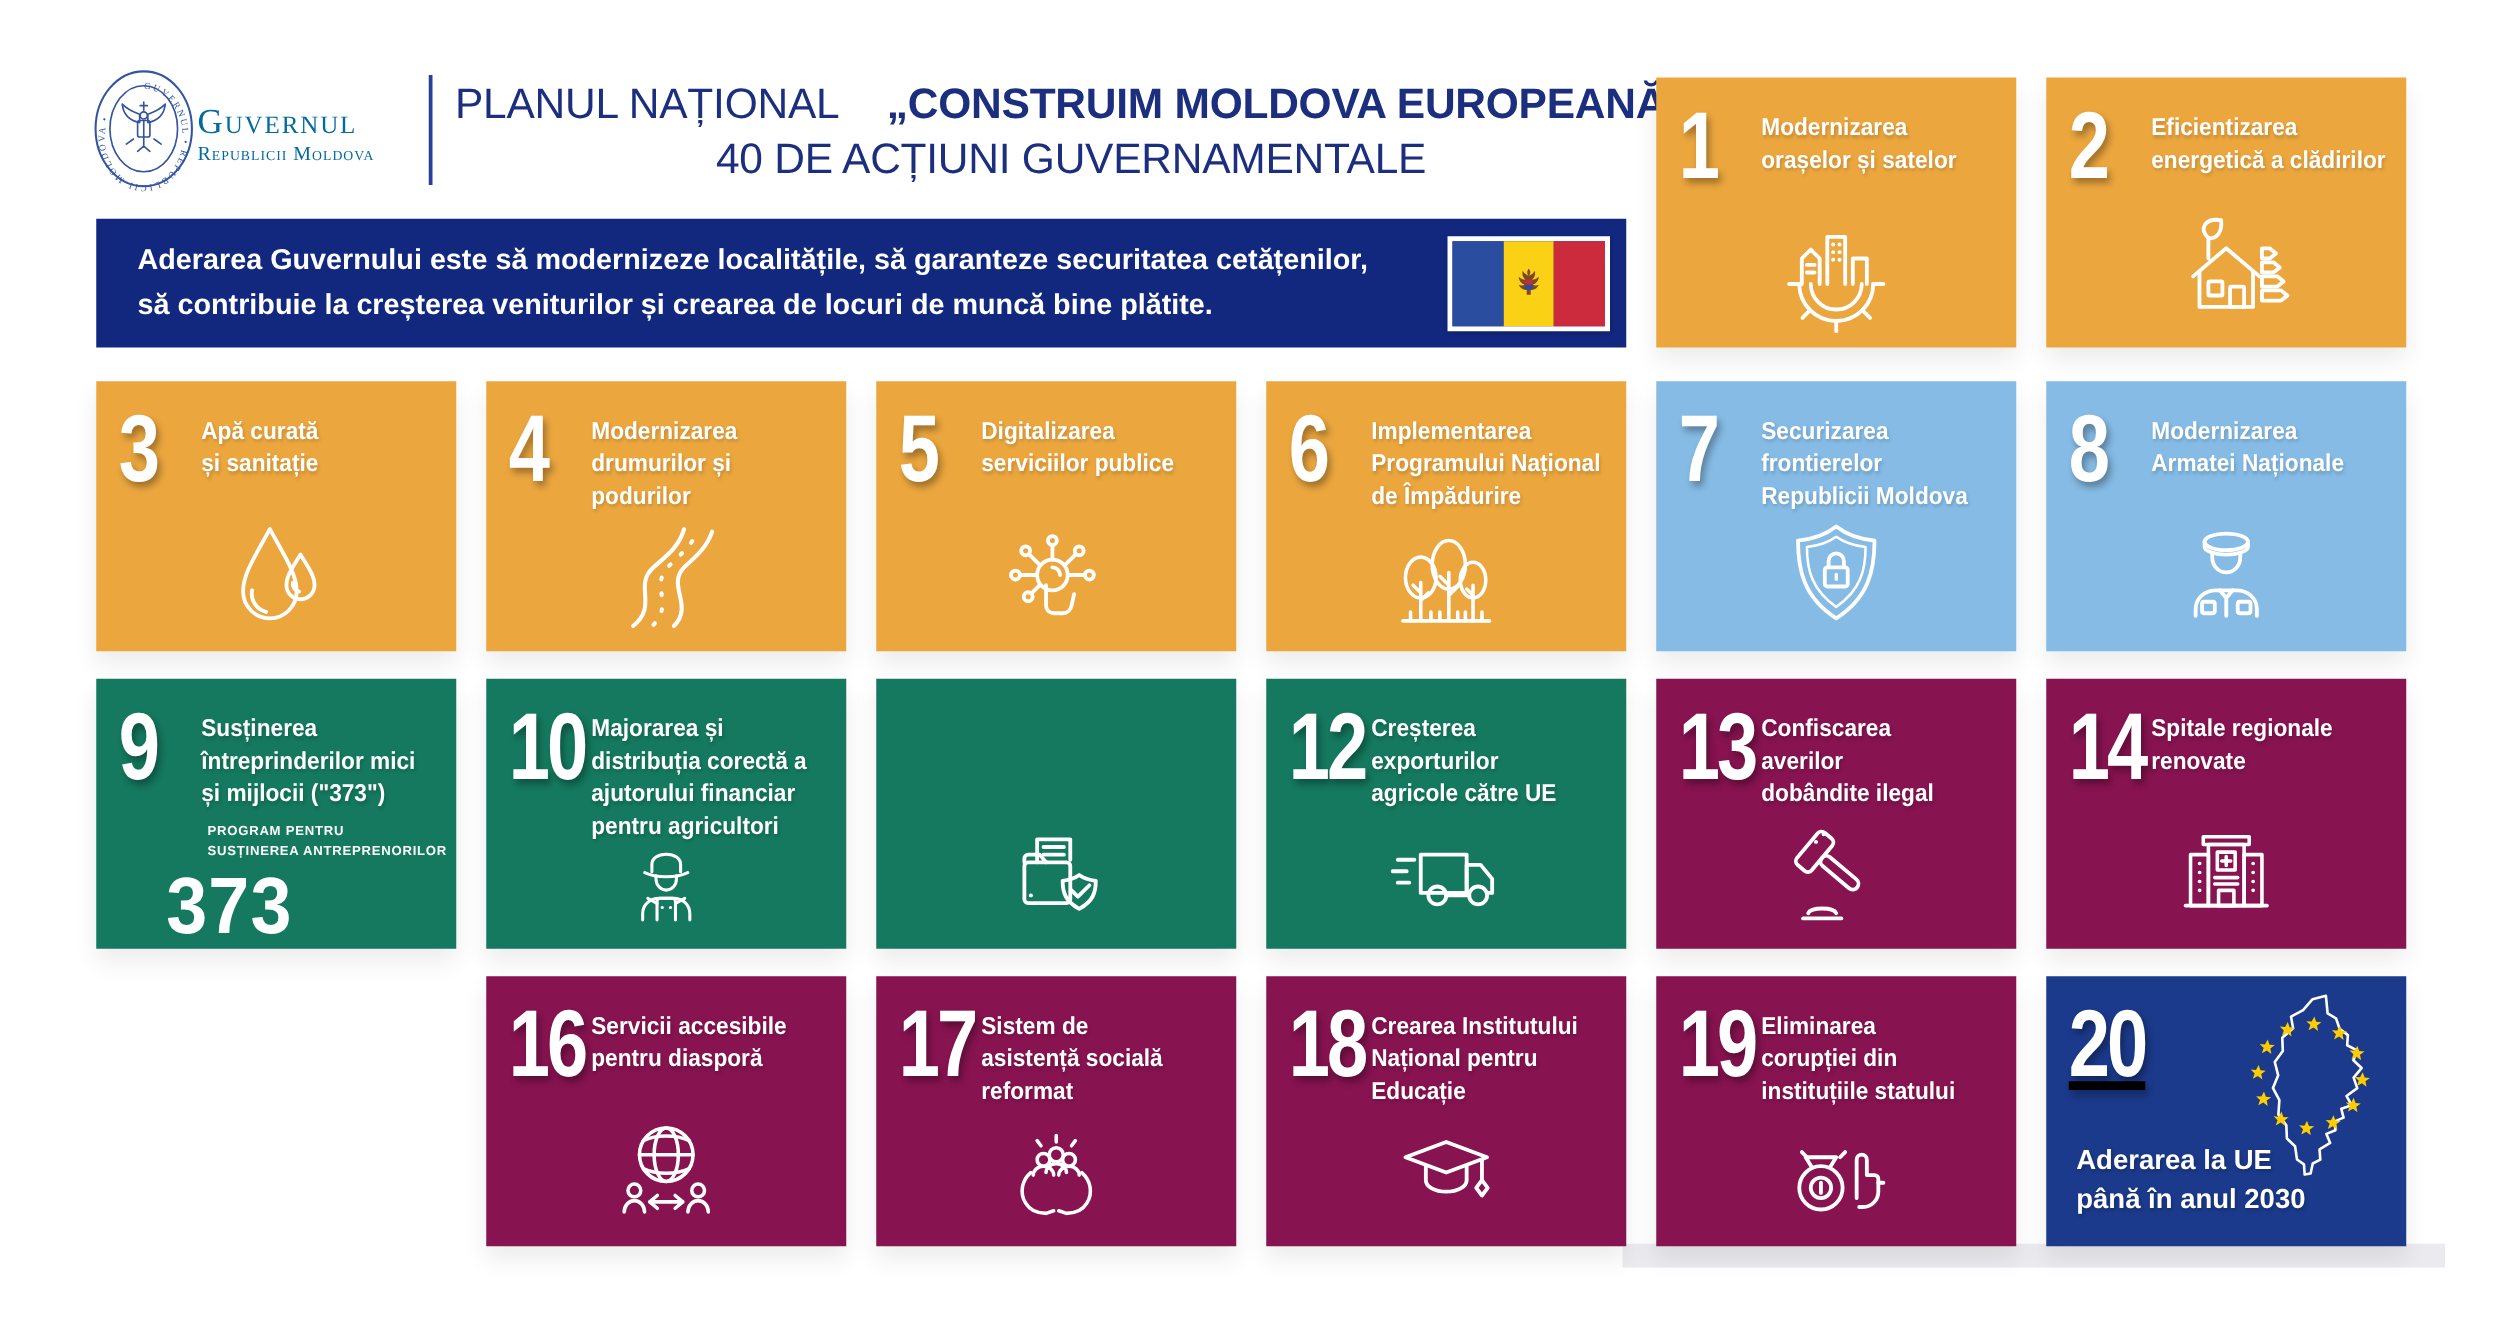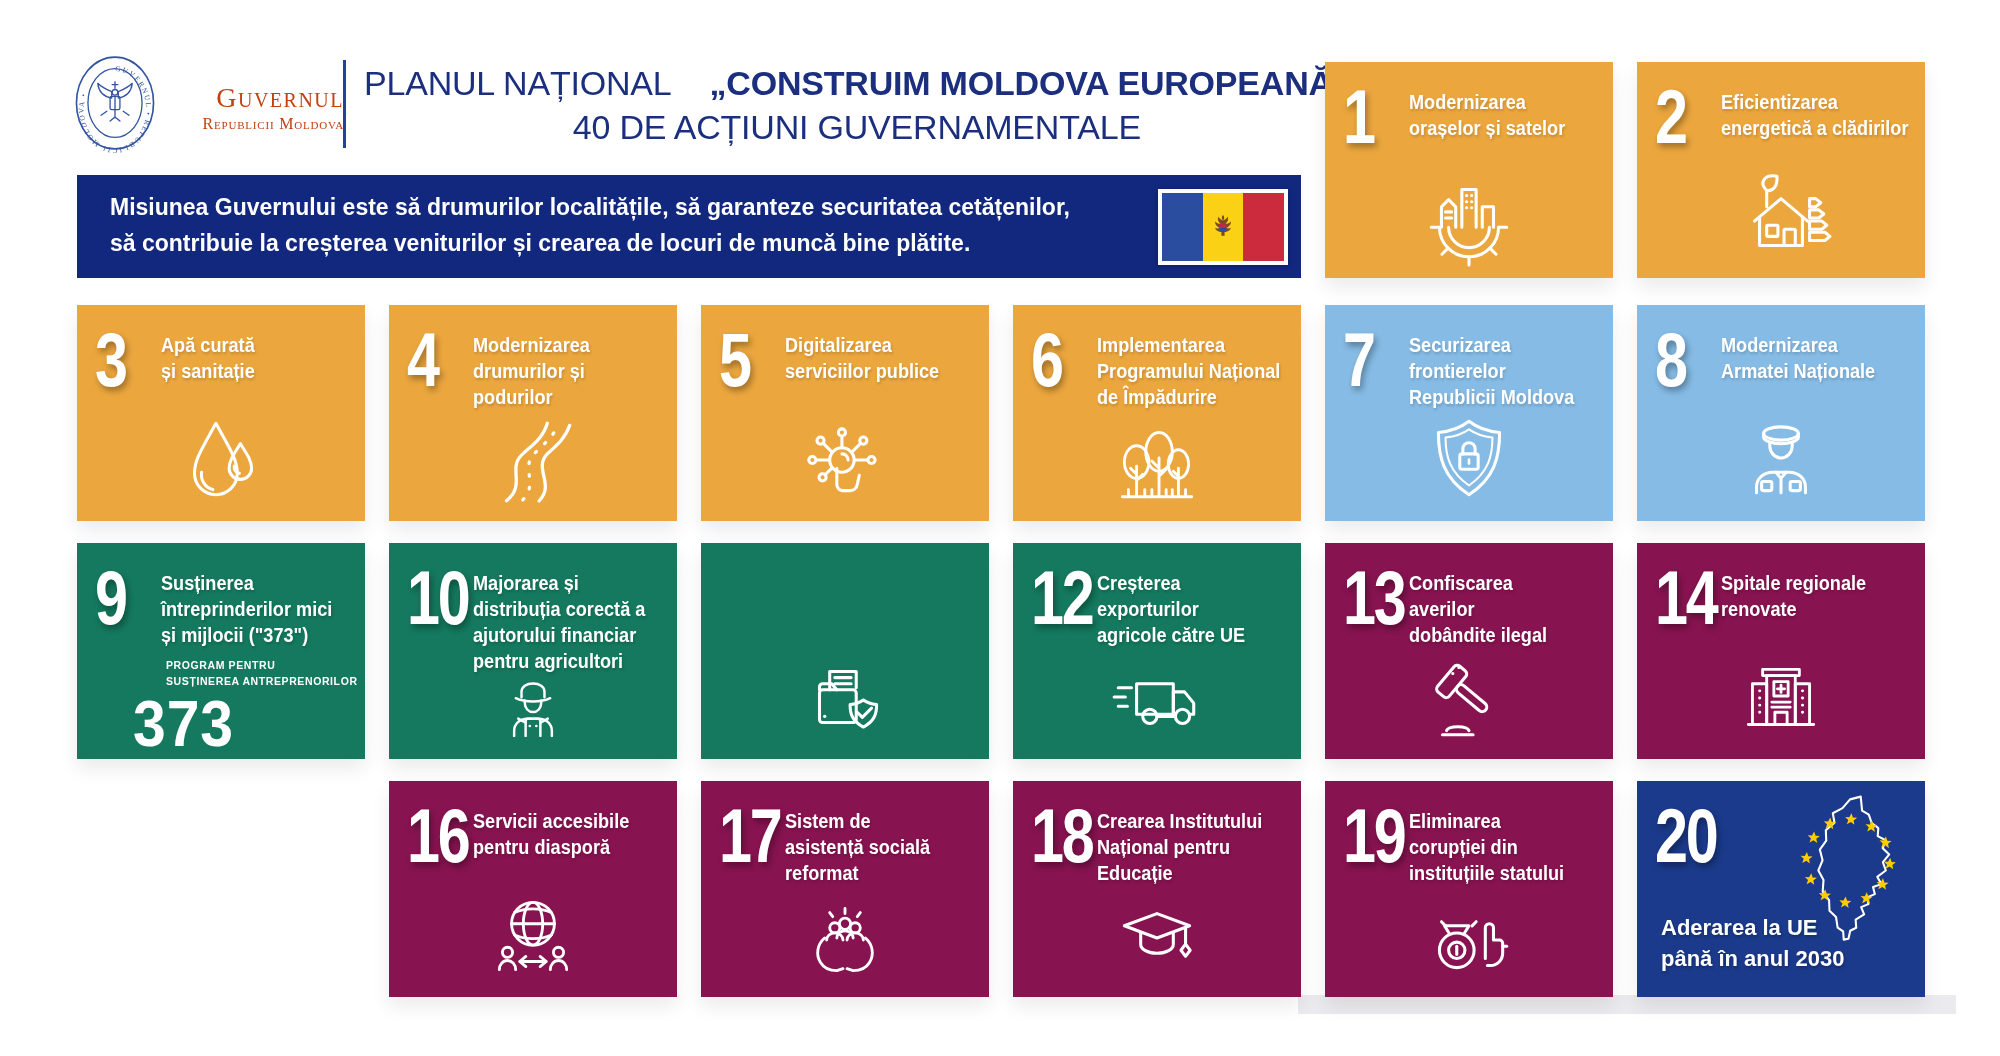--- a/index.html
+++ b/index.html
@@ -7,21 +7,21 @@
     --c-navy_banner:#12277E; --c-navy_card:#1B3A8B; --c-title_navy:#1B2F7E; --c-logo_blue:#33549F;
     --c-star_gold:#FFCC00; --c-flag_blue:#2A4DA0; --c-flag_yellow:#FBD116; --c-flag_red:#CC2B3D;
     --c-white:#FFFFFF;
   }
   html,body{margin:0;padding:0;background:#fff;}
   body{font-family:"Liberation Sans","DejaVu Sans",sans-serif;}
   #page{position:relative;width:2000px;height:1056px;background:#fff;overflow:hidden;}
 
   
   .seal-svg{position:absolute;left:74px;top:52px;width:82px;height:102px;color:var(--c-logo_blue);}
-  .logo-name{position:absolute;left:158px;top:84px;width:186px;text-align:right;color:#c2410c;
+  .logo-name{position:absolute;left:158px;top:84px;width:186px;text-align:left;color:#0369a1;
              font-family:"Liberation Serif","DejaVu Serif",serif;}
   .logo-name .l1{font-size:28px;letter-spacing:1.5px;font-variant-caps:small-caps;line-height:1;}
   .logo-name .l2{font-size:16px;letter-spacing:0.8px;font-variant-caps:small-caps;margin-top:4px;line-height:1;}
   .hdr-divider{position:absolute;left:343px;top:60px;width:3px;height:88px;background:#27409A;}
   .page-title{position:absolute;left:364px;top:62px;color:var(--c-title_navy);line-height:1.28;
               font-size:34px;letter-spacing:-0.2px;white-space:nowrap;}
   .page-title .t-reg{font-weight:500;text-align:center;}
   .page-title .t-bold{font-weight:800;margin-left:30px;}
 
   
@@ -36,21 +36,21 @@
   .coa-svg{width:24px;height:28px;}
 
   
   .card{position:absolute;width:288px;height:216px;box-shadow:0 10px 18px rgba(0,0,0,.08);}
   .c1{left:77px;}.c2{left:389px;}.c3{left:701px;}.c4{left:1013px;}.c5{left:1325px;}.c6{left:1637px;}
   .r1{top:62px;}.r2{top:305px;}.r3{top:543px;}.r4{top:781px;}
   .clr-orange{background:var(--c-orange);}
   .clr-light_blue{background:var(--c-light_blue);}
   .clr-green{background:var(--c-green);}
   .clr-maroon{background:var(--c-maroon);}
-  .clr-navy_card{background:var(--c-navy_card);}
+  .clr-navy_card{background:var(--c-navy_card);text-decoration:underline;}
 
   .card-head{display:flex;align-items:flex-start;padding:24px 8px 0 18px;}
   .card-num{width:58px;flex:none;color:#fff;font-weight:800;font-size:76px;line-height:0.82;
             transform:scaleX(.78);transform-origin:left top;letter-spacing:-3px;
             text-shadow:3px 4px 7px rgba(0,0,0,.33);}
   .card-title{margin-left:8px;color:#fff;font-weight:700;font-size:19.5px;line-height:1.34;
               white-space:pre;transform:scaleX(.93);transform-origin:left top;padding-top:3px;
               text-shadow:1px 2px 3px rgba(0,0,0,.18);}
   .card-iconwrap{position:absolute;left:0;right:0;bottom:10px;display:flex;justify-content:center;}
   .card-icon{height:102px;width:auto;color:#fff;}
@@ -277,21 +277,21 @@
     <div class="l2">Republicii Moldova</div>
   </div>
   <div class="hdr-divider"></div>
   <div class="page-title">
     <div><span class="t-reg">PLANUL NAȚIONAL </span><span class="t-bold">„CONSTRUIM MOLDOVA EUROPEANĂ”</span></div>
     <div class="t-reg">40 DE ACȚIUNI GUVERNAMENTALE</div>
   </div>
 
   <div class="banner">
     <div class="banner-text">
-      <div>Misiunea Guvernului este să drumurilor localitățile, să garanteze securitatea cetățenilor,</div>
+      <div>Aderarea Guvernului este să modernizeze localitățile, să garanteze securitatea cetățenilor,</div>
       <div>să contribuie la creșterea veniturilor și crearea de locuri de muncă bine plătite.</div>
     </div>
     <div class="flag">
       <div class="stripe blue"></div>
       <div class="stripe yellow">
         <svg class="coa-svg" viewBox="0 0 30 34">
           <path fill="#7A4B22" d="M15 2 c2 2 2 5 0 7 c3 -1 5 -3 6 -5 c1 4 0 7 -3 9 c3 0 5 -1 7 -3 c0 4 -3 7 -6 8 c2 1 4 1 6 0 c-1 3 -4 5 -7 5 h-1 v5 h-4 v-5 h-1 c-3 0 -6 -2 -7 -5 c2 1 4 1 6 0 c-3 -1 -6 -4 -6 -8 c2 2 4 3 7 3 c-3 -2 -4 -5 -3 -9 c1 2 3 4 6 5 c-2 -2 -2 -5 0 -7 Z"></path>
           <rect x="11" y="13" width="8" height="5" fill="#C22B3D"></rect>
           <rect x="11" y="18" width="8" height="5" fill="#2A4DA0"></rect>
         </svg>

